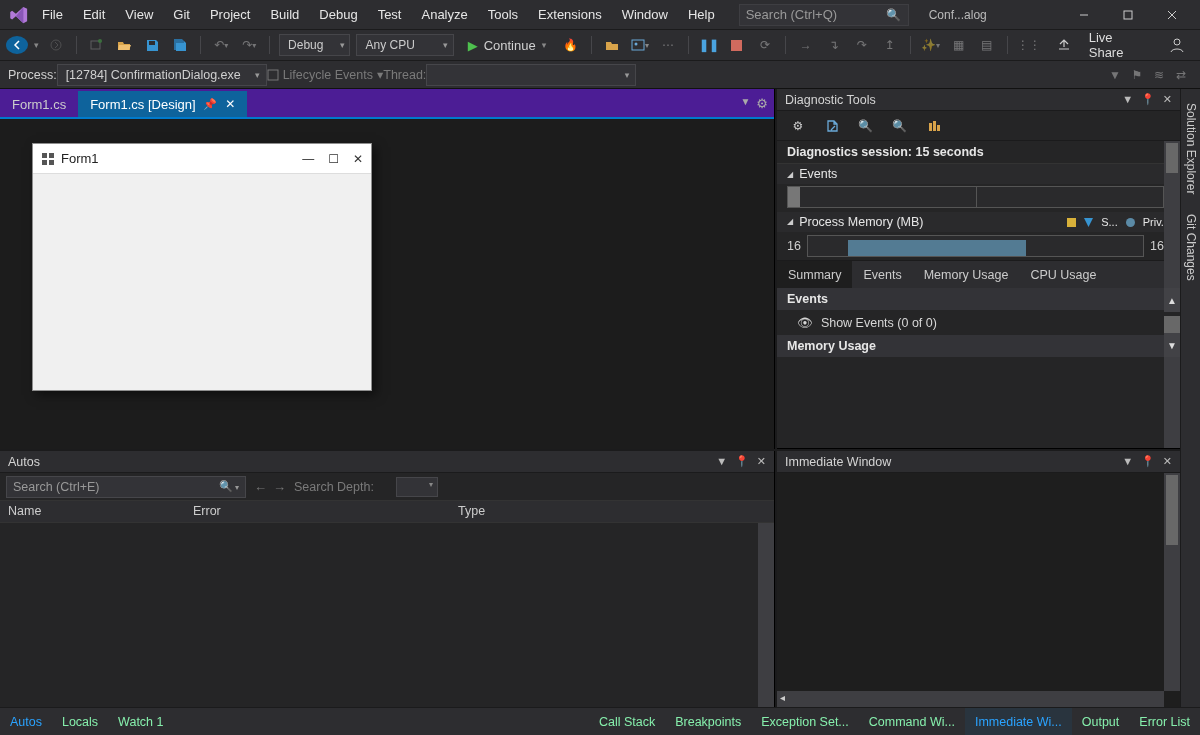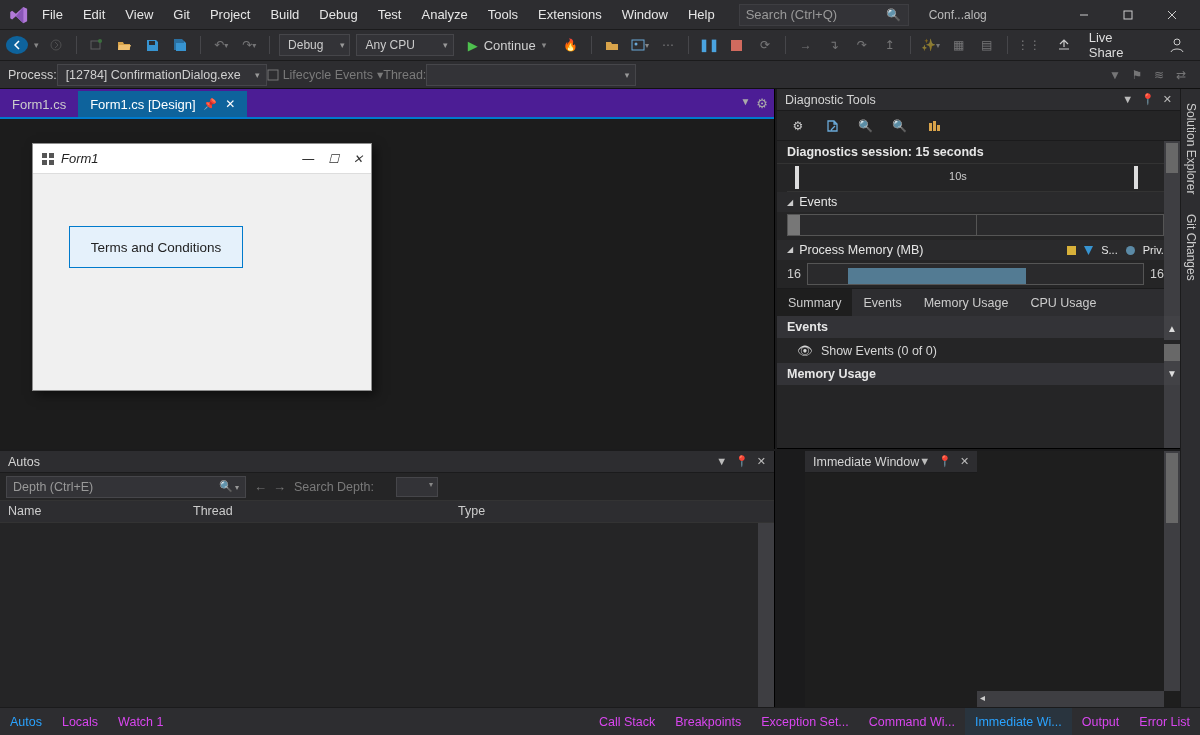--- a/index.html
+++ b/index.html
@@ -36,21 +36,21 @@
   
   .designer{ grid-column:1; grid-row:1; background:#1c1c1c; display:flex; flex-direction:column; border-right:1px solid #000;}
   .tabstrip{ height:28px; background:#4c1d95; display:flex; align-items:flex-end; position:relative;}
   .tab{ height:26px; padding:0 12px; display:flex; align-items:center; gap:8px; font-size:13px; color:#ccc;}
   .tab.active{ background:#0e639c; color:#fff;}
   .tab .pin{ font-size:11px;}
   .tab .x{ font-size:12px;}
   .tabstrip .tools{ margin-left:auto; display:flex; gap:6px; padding-right:6px; color:#aaa; align-self:center;}
   .ds-surface{ flex:1; background:#1c1c1c; padding:24px 32px; position:relative; border-top:2px solid #007acc;}
   .winform{ width:340px; height:248px; background:#f0f0f0; border:1px solid #8e8e8e; box-shadow:4px 4px 10px rgba(0,0,0,.5);}
-  .winform .tbar{ height:30px; background:#fff; border-bottom:1px solid #ddd; display:flex; align-items:center; padding:0 8px; font-size:13px; color:#222;font-style:italic;}
+  .winform .tbar{ height:30px; background:#fff; border-bottom:1px solid #ddd; display:flex; align-items:center; padding:0 8px; font-size:13px; color:#222;}
   .winform .tbar .wicons{ margin-left:auto; display:flex; gap:14px; font-size:12px; color:#333;}
   .winform .body-area{ padding:52px 36px;}
   .winform button.tc{ width:174px; height:42px; border:1px solid #007acc; background:#e5f1fb; color:#222; font-size:13.5px;}
   .wf-icon{ width:14px; height:14px; margin-right:6px; display:inline-flex;}
   
   .diag{ grid-column:2; grid-row:1; background:#252526; display:flex; flex-direction:column; border-bottom:1px solid #000;}
   .panel-header{ height:22px; background:#2d2d30; display:flex; align-items:center; padding:0 8px; font-size:12.5px; color:#d4d4d4; border-bottom:1px solid #1b1b1c;}
   .panel-header .ph-tools{ margin-left:auto; display:flex; gap:8px; font-size:11px; color:#bbb;}
   .diag-tb{ height:30px; display:flex; align-items:center; gap:12px; padding:0 10px; border-bottom:1px solid #1b1b1c;}
   .diag-body{ flex:1; overflow:hidden; display:flex; flex-direction:column; font-size:12.5px; position:relative;}
@@ -86,30 +86,30 @@
   .aut-search .sb .mag::after{content:"▾"; font-size:8px; margin-left:2px;}
   .aut-search .nav{ color:#777; display:flex; gap:6px; font-size:13px;}
   .aut-search .sd{ color:#7a7a7a; font-size:12.5px; display:flex; align-items:center; gap:22px;}
   .aut-search .sd .box{ width:42px; height:20px; border:1px solid #46464a; background:#333337; position:relative;}
   .aut-search .sd .box::after{content:"▾"; position:absolute; right:4px; top:2px; font-size:8px; color:#888;}
   .aut-cols{ height:22px; display:flex; background:#2d2d30; border-bottom:1px solid #333; font-size:12.5px; color:#ccc;}
   .aut-cols div{ padding:3px 8px;}
   .aut-body{ flex:1; position:relative; background:#252526;}
   .aut-body .sb-v{ position:absolute; right:0; top:0; bottom:0; width:16px; background:#3e3e42;}
   
-  .immediate{ grid-column:2; grid-row:2; background:#1e1e1e; display:flex; flex-direction:row;margin-left:28px;}
+  .immediate{ grid-column:2; grid-row:2; background:#1e1e1e; display:flex; flex-direction:column;}
   .immediate .area{ flex:1; position:relative;}
   .immediate .sb-v{ position:absolute; right:0; top:0; bottom:16px; width:16px; background:#3e3e42;}
   .immediate .sb-v .thumb{position:absolute; left:2px; right:2px; top:2px; height:70px; background:#686868;}
   .immediate .sb-h{ position:absolute; left:0; right:16px; bottom:0; height:16px; background:#3e3e42;}
   .immediate .sb-h::before{content:"◂"; position:absolute; left:3px; top:1px; font-size:10px; color:#ccc;}
   
   .bottom-tabs{ position:absolute; left:0; right:0; bottom:0; height:28px; background:#2d2d30; display:flex; align-items:center; border-top:1px solid #1b1b1c;}
   .bottom-tabs .group{ display:flex; align-items:center; height:100%;}
-  .bottom-tabs .bt{ padding:0 10px; height:100%; display:flex; align-items:center; font-size:12.5px; color:#d946ef; white-space:nowrap;}
+  .bottom-tabs .bt{ padding:0 10px; height:100%; display:flex; align-items:center; font-size:12.5px; color:#86efac; white-space:nowrap;}
   .bottom-tabs .bt.active{ color:#2aa3ff;}
   .bottom-tabs .bt.hi{ background:#0e639c22; color:#2aa3ff;}
   svg{ display:block;}
 </style>
 </head>
 <body>
 
 <div class="menubar">
   <div class="vs-logo">
     <svg width="20" height="20" viewBox="0 0 32 32">
@@ -307,23 +307,20 @@
                 <rect x="8" y="8" width="5" height="5" fill="#555"></rect>
               </svg>
             </span>
           <span>Form1</span>
           <span class="wicons">
             <span>—</span>
             <span>☐</span>
             <span>✕</span>
           </span>
         </div>
-        <div class="body-area">
-          <button class="tc"><span>Terms and Conditions</span></button>
-        </div>
       </div>
     </div>
   </div>
 
   <div class="diag">
     <div class="panel-header">
       <span>Diagnostic Tools</span>
       <span class="ph-tools">
         <span>▼</span>
         <span>📍</span>
@@ -345,25 +342,20 @@
             <rect x="6" y="2" width="3" height="10" fill="#d8a34a"></rect>
             <rect x="10" y="6" width="3" height="6" fill="#d8a34a"></rect>
           </svg>
         </span>
     </div>
     <div class="diag-body">
       <div class="scrollbar">
           <div class="thumb"></div>
         </div>
       <div class="diag-row h">Diagnostics session: 15 seconds</div>
-      <div class="timeline">
-        <div class="mark" style="left:2%"></div>
-        <span class="lbl" style="left:43%">10s</span>
-        <div class="mark" style="left:92%"></div>
-      </div>
       <div class="sect">Events</div>
       <div class="ev-track">
           <div class="bar"></div>
           <div class="split"></div>
         </div>
       <div class="sect" style="display:flex; align-items:center; gap:0;">
         <span>Process Memory (MB)</span>
         <span style="flex:1"></span>
         <span class="pm-legend">
           <span class="sq" style="background:#d8b13a"></span>
@@ -403,35 +395,35 @@
     <div class="panel-header">
       <span>Autos</span>
       <span class="ph-tools">
         <span>▼</span>
         <span>📍</span>
         <span>✕</span>
       </span>
     </div>
     <div class="aut-search">
       <div class="sb">
-        <span>Depth (Ctrl+E)</span>
+        <span>Search (Ctrl+E)</span>
         <span class="mag">🔍</span>
       </div>
       <span class="nav">
         <span>←</span>
         <span>→</span>
       </span>
       <span class="sd">
         <span>Search Depth:</span>
         <span class="box"></span>
       </span>
     </div>
     <div class="aut-cols">
       <div style="width:185px">Name</div>
-      <div style="width:265px">Thread</div>
+      <div style="width:265px">Error</div>
       <div style="flex:1">Type</div>
     </div>
     <div class="aut-body">
       <div class="sb-v"></div>
     </div>
   </div>
 
   <div class="immediate">
     <div class="panel-header">
       <span>Immediate Window</span>

